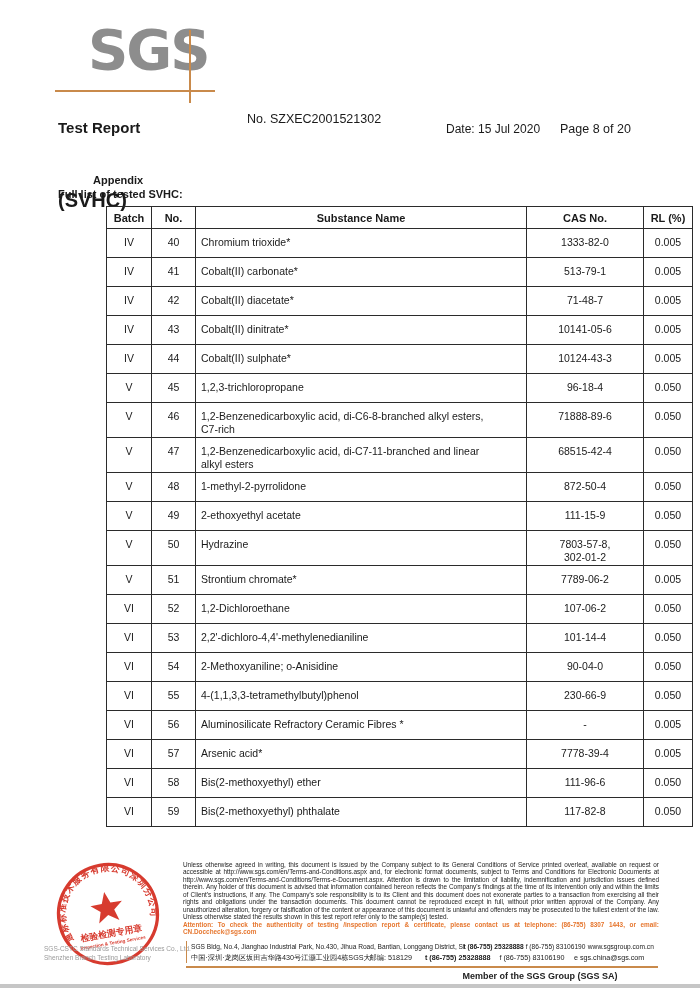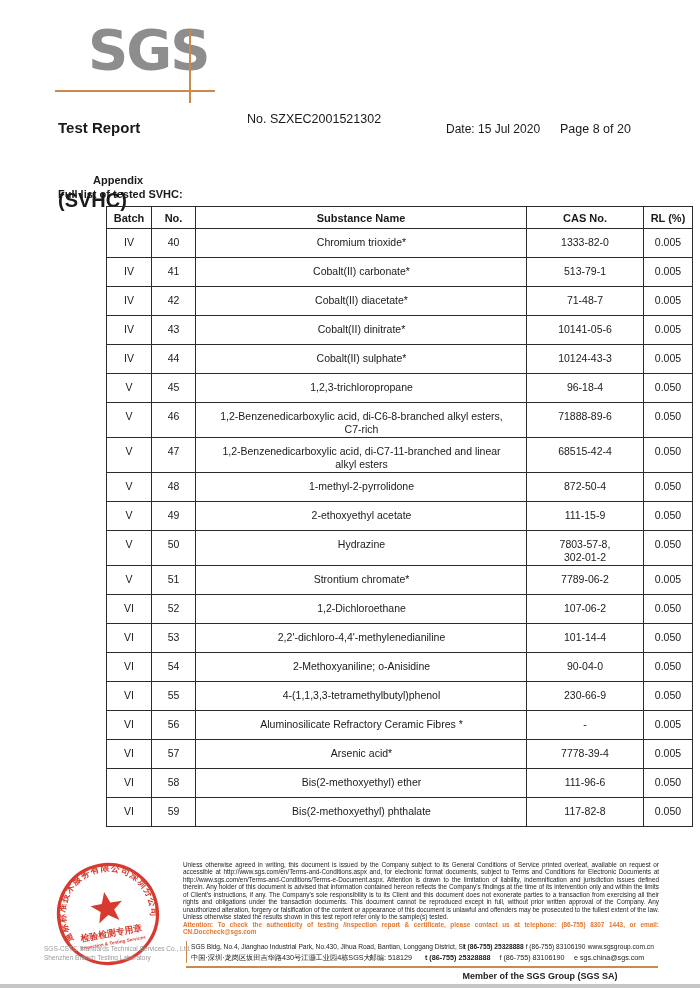--- a/index.html
+++ b/index.html
@@ -20,21 +20,21 @@
   .report-page{ position:absolute; left:560px; top:122px; font-size:12.5px; }
   .appendix   { position:absolute; left:58px; top:174px; font-size:11px; font-weight:bold;margin-left:35px; }
   .list-title { position:absolute; left:58px; top:188px; font-size:11px; font-weight:bold; }
 
   
   .tbl-wrap { position:absolute; left:62px; top:206px; width:586px;padding-left:44px; }
   table { border-collapse:collapse; width:586px; table-layout:fixed; }
   th, td { border:1px solid #2b2b2b; font-size:10.5px; vertical-align:top; }
   th { height:22px; font-size:11px; font-weight:bold; text-align:center; vertical-align:middle; padding:2px 1px; }
   td { height:29px; padding:7px 2px 2px 2px; text-align:center; line-height:12.5px; }
-  td.col-substance { text-align:center; padding-left:5px; padding-right:4px; }
+  td.col-substance { text-align:left; padding-left:5px; padding-right:4px; }
   td.col-cas, td.col-substance { white-space:pre-line; }
   table { border:1.5px solid #2b2b2b; }
 
   
   .legal { position:absolute; left:183px; top:861px; width:476px; font-size:6.4px;
            line-height:7.45px; text-align:justify; color:#1c1c1c; letter-spacing:0; }
   .attention { color:#e6762e; font-weight:bold; }
   .addr-block { position:absolute; left:186px; top:941px; width:472px; border-left:1.5px solid #c98a4b; padding-left:4px; }
   .addr-row { display:flex; align-items:baseline; font-size:6.6px; line-height:11px; white-space:nowrap; }
   .addr-row .a-addr { flex:1 1 auto; overflow:hidden; }

